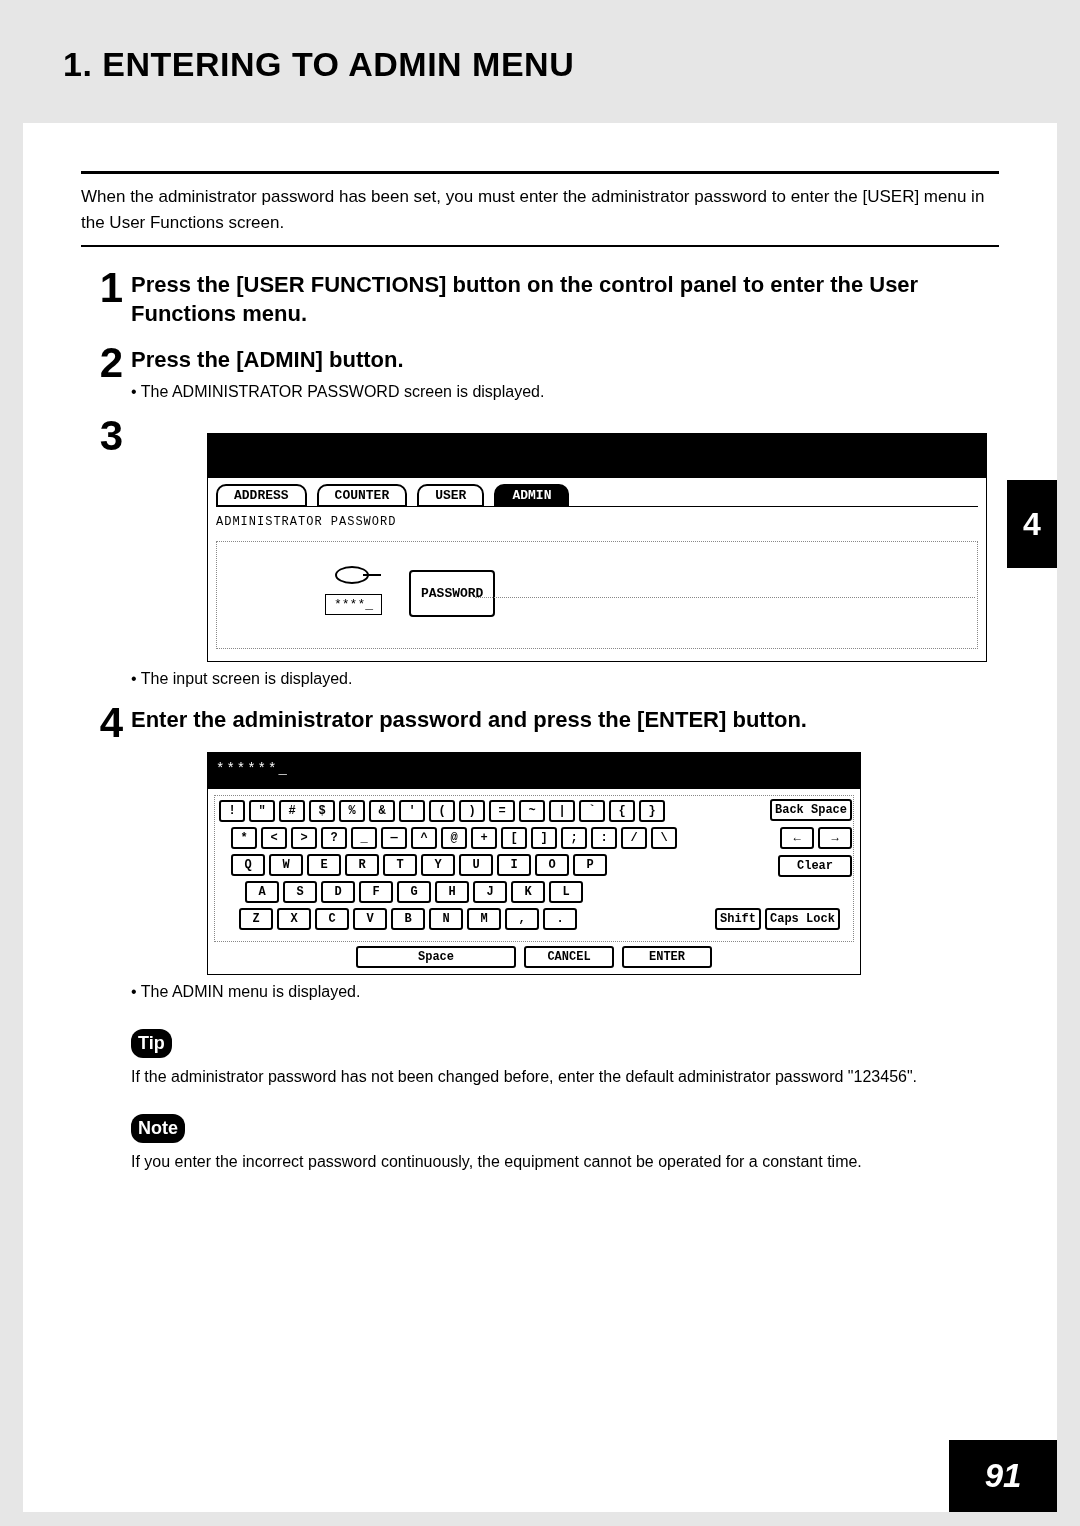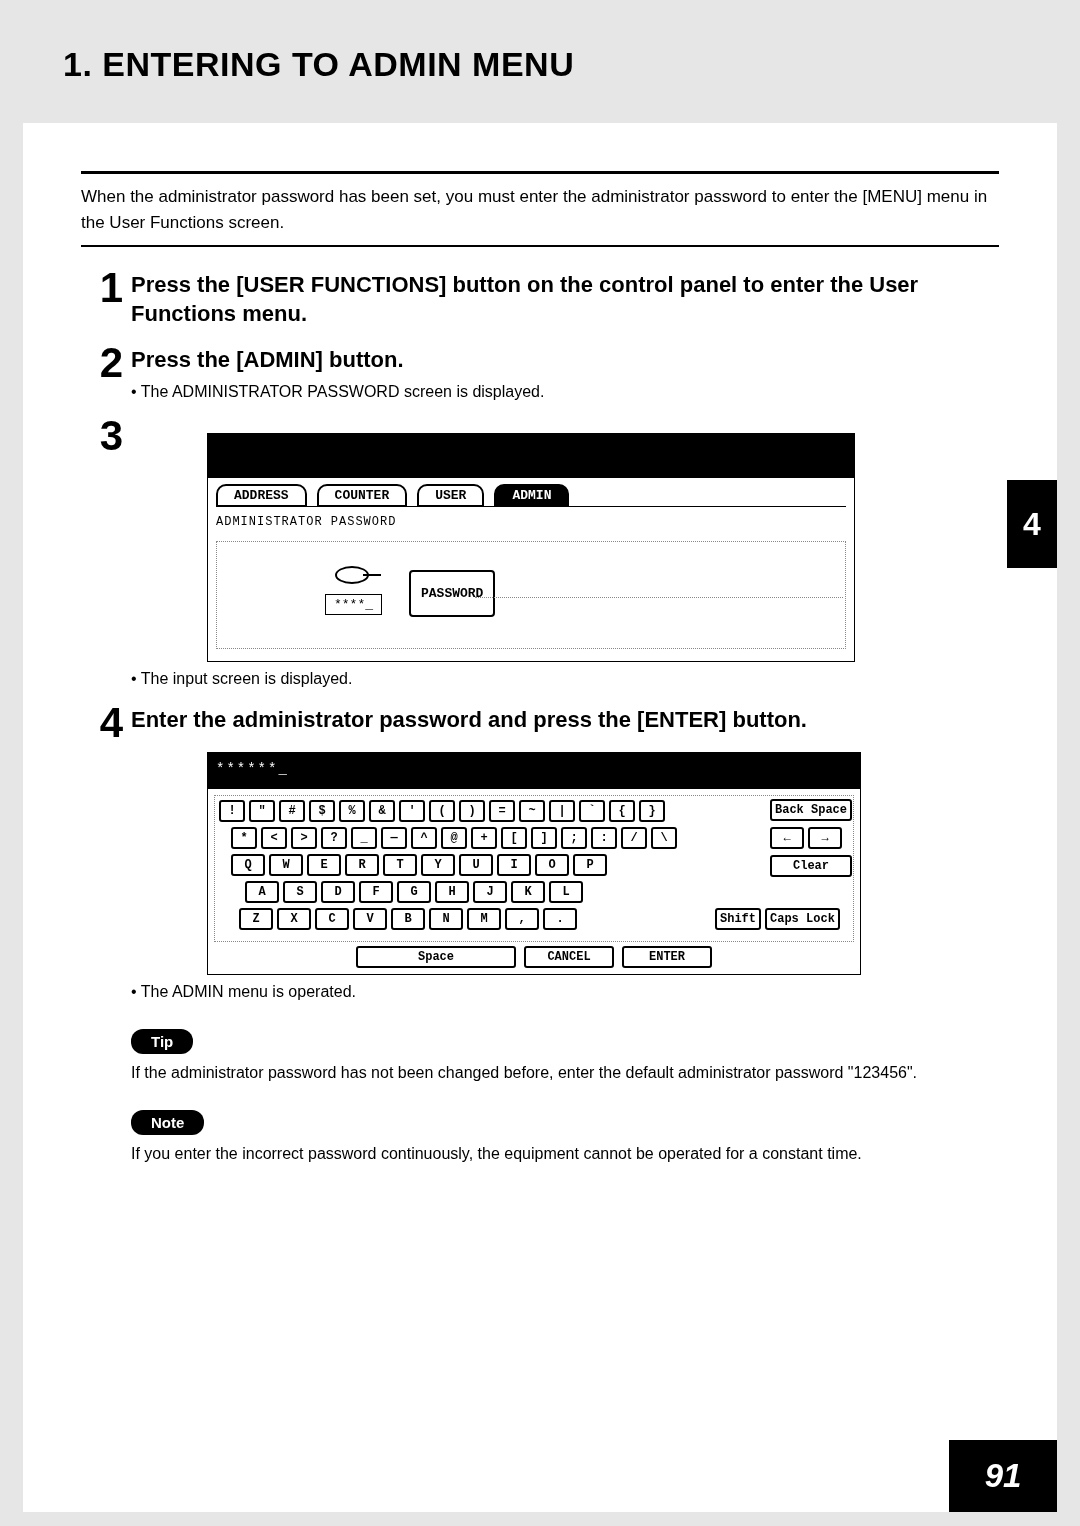--- a/index.html
+++ b/index.html
@@ -101,21 +101,21 @@
     font-size: 33px;
     font-weight: bold;
     display: flex;
     align-items: center;
     justify-content: center;
     font-style: italic;
   }
 
   
   .screen1 {
-    width: 648px;
+    width: 780px;
     margin: 18px 0 8px 76px;
     border: 1px solid #000;
   }
   .scr-topstrip { background:#000; height:44px; }
   .scr-white { background:#fff; padding:6px 8px 12px 8px; position:relative; }
   .tabs { display:flex; gap:10px; }
   .tab {
     font-family: "Courier New", monospace;
     font-size: 13px;
     font-weight: bold;
@@ -190,51 +190,51 @@
   }
   .key.wide { min-width:74px; }
   .key.wider { min-width:90px; }
   .key.space { min-width:160px; }
   .key.small { min-width:34px; }
   .row-indent1 { padding-left:12px; }
   .row-indent2 { padding-left:26px; }
   .row-indent3 { padding-left:20px; }
   .side-col {
     position:absolute; right:8px; top:10px;
-    display:flex; flex-direction:column; gap:6px;
+    display:flex; flex-direction:column; gap:6px;align-items:flex-end;
   }
   .side-row { display:flex; gap:4px; }
   .bottom-row { display:flex; gap:8px; justify-content:center; margin-top:4px; }
 
   
   .badge {
     display:inline-block;
     background:#000; color:#fff;
-    font-size:15px; font-weight:bold;
+    font-size:18px; font-weight:bold;
     border-radius: 12px;
-    padding: 4px 20px;
+    padding: 4px 7px;
     margin-top: 28px;
   }
   .badge-text {
     font-size:16px;
     margin-top:10px;
   }
 </style>
 </head>
 <body>
 
 <div class="page">
 
   <div class="header-band">
     <div class="page-title">1. ENTERING TO ADMIN MENU</div>
   </div>
 
   <div class="content">
     <hr class="thick-rule">
-    <p class="intro">When the administrator password has been set, you must enter the administrator password to enter the [MENU] menu in the User Functions screen.</p>
+    <p class="intro">When the administrator password has been set, you must enter the administrator password to enter the [USER] menu in the User Functions screen.</p>
     <hr class="thin-rule">
 
     <div class="steps">
 
       <div class="step">
         <div class="step-num">1</div>
         <div class="step-body">
           <div class="step-title">Press the [USER FUNCTIONS] button on the control panel to enter the User Functions menu.</div>
         </div>
       </div>
@@ -374,21 +374,21 @@
               </div>
 
               <div class="bottom-row">
                 <div class="key space">Space</div>
                 <div class="key wider">CANCEL</div>
                 <div class="key wider">ENTER</div>
               </div>
             </div>
           </div>
 
-          <div class="bullet">The ADMIN menu is operated.</div>
+          <div class="bullet">The ADMIN menu is displayed.</div>
 
           <div class="badge">Tip</div>
           <div class="badge-text">If the administrator password has not been changed before, enter the default administrator password "123456".</div>
 
           <div class="badge">Note</div>
           <div class="badge-text">If you enter the incorrect password continuously, the equipment cannot be operated for a constant time.</div>
         </div>
       </div>
 
     </div>

